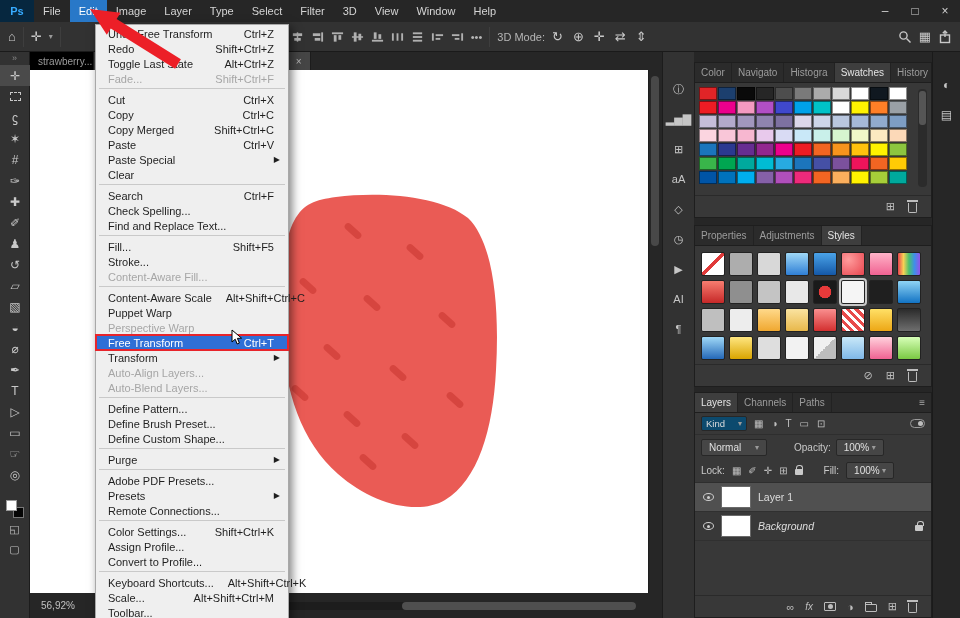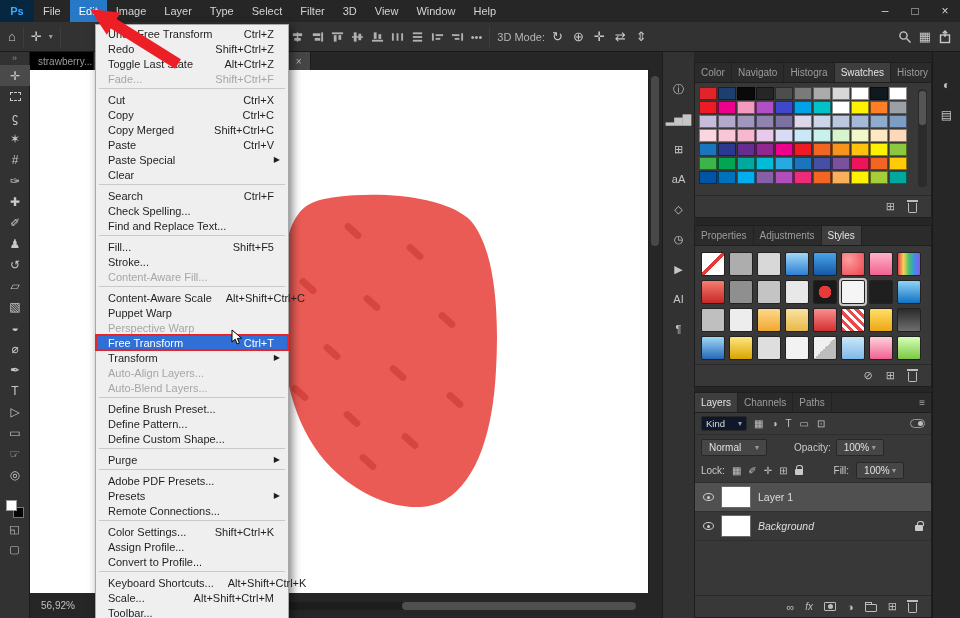--- a/index.html
+++ b/index.html
@@ -75,21 +75,21 @@
   .swscroll{position:absolute;right:4px;top:26px;width:9px;height:98px;background:#2b2b2b;border-radius:4px}
   .swthumb{position:absolute;left:1px;top:2px;width:7px;height:34px;background:#555;border-radius:3px}
 
   #styles-group{top:225px;height:162px}
   .stgrid{position:absolute;left:6px;top:26px;display:grid;grid-template-columns:repeat(8,24px);grid-auto-rows:24px;gap:4px}
   .styleth{width:24px;height:24px;border:1px solid #222;border-radius:2px}
   .styleth.selected{outline:2px solid #c9c9c9;outline-offset:0px}
 
   #layers-group{top:392px;height:226px}
   .lfilter{position:absolute;left:0;right:0;top:20px;height:22px;display:flex;align-items:center;gap:7px;padding:0 6px;border-bottom:1px solid #2e2e2e;font-size:10px}
-  .kindbox{width:46px;height:15px;background:#0f172a;border:1px solid #272727;border-radius:2px;display:flex;align-items:center;justify-content:space-between;padding:0 4px;font-size:9.5px;color:#ddd}
+  .kindbox{width:46px;height:15px;background:#0c4a6e;border:1px solid #272727;border-radius:2px;display:flex;align-items:center;justify-content:space-between;padding:0 4px;font-size:9.5px;color:#ddd}
   .ficons{display:flex;gap:8px;color:#c0c0c0;font-size:10px}
   .switch{width:15px;height:9px;border:1px solid #9a9a9a;border-radius:5px;position:relative;margin-left:auto}
   .switch::after{content:"";position:absolute;right:1px;top:1px;width:5px;height:5px;border-radius:50%;background:#bdbdbd}
   .lblend{position:absolute;left:0;right:0;top:42px;height:24px;display:flex;align-items:center;gap:5px;padding:0 6px;font-size:10px;color:#c9c9c9}
   .selbox{height:17px;background:#464646;border:1px solid #272727;border-radius:2px;display:flex;align-items:center;justify-content:space-between;padding:0 7px;color:#e0e0e0}
   .selbox.blend{width:66px}
   .selbox.num{width:48px}
   .llock{position:absolute;left:0;right:0;top:66px;height:24px;display:flex;align-items:center;gap:7px;padding:0 6px;font-size:10px;color:#c9c9c9;border-bottom:1px solid #2e2e2e}
   .lockics{display:flex;gap:7px;color:#c0c0c0;font-size:10px;align-items:center}
   .llist{position:absolute;left:0;right:0;top:90px;bottom:24px;background:#383838}
@@ -753,21 +753,21 @@
 
           <span>▦</span>
 
           <span>✐</span>
 
           <span>✛</span>
 
           <span>⊞</span>
         </div>
       <span class="padlock"></span>
-      <span style="margin-left:24px">Fill:</span>
+      <span style="margin-left:14px">Fill:</span>
       <div class="selbox num">
         <span>100%</span>
         <span class="obcaret">▾</span>
       </div>
     </div>
     <div class="llist">
       <div class="layerrow selected">
         <span class="eye"></span>
         <span class="thumb"><span class="minib" style="background:#ea5b55"></span></span>
         <span>Layer 1</span>
@@ -961,27 +961,27 @@
         <span class="ma"></span>
       </div>
 
       <div class="mrow sep">
         
         
         
       </div>
 
       <div class="mrow">
+        <span class="ml">Define Pattern...</span>
+        <span class="ms"></span>
+        <span class="ma"></span>
+      </div>
+
+      <div class="mrow">
         <span class="ml">Define Brush Preset...</span>
-        <span class="ms"></span>
-        <span class="ma"></span>
-      </div>
-
-      <div class="mrow">
-        <span class="ml">Define Pattern...</span>
         <span class="ms"></span>
         <span class="ma"></span>
       </div>
 
       <div class="mrow">
         <span class="ml">Define Custom Shape...</span>
         <span class="ms"></span>
         <span class="ma"></span>
       </div>
 

